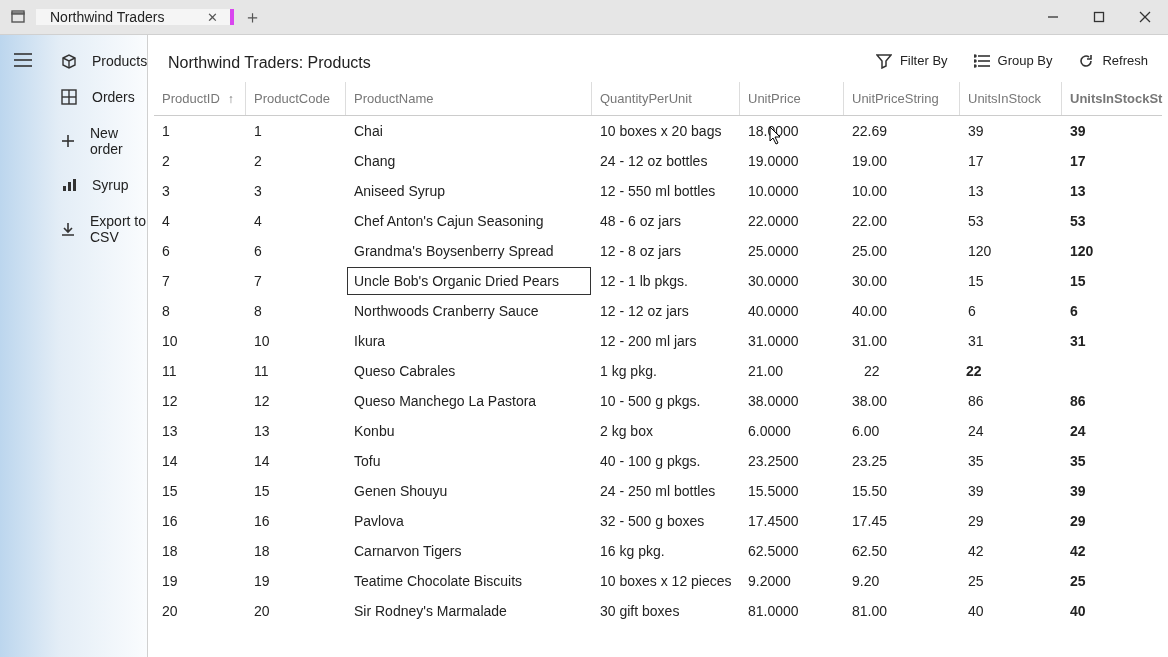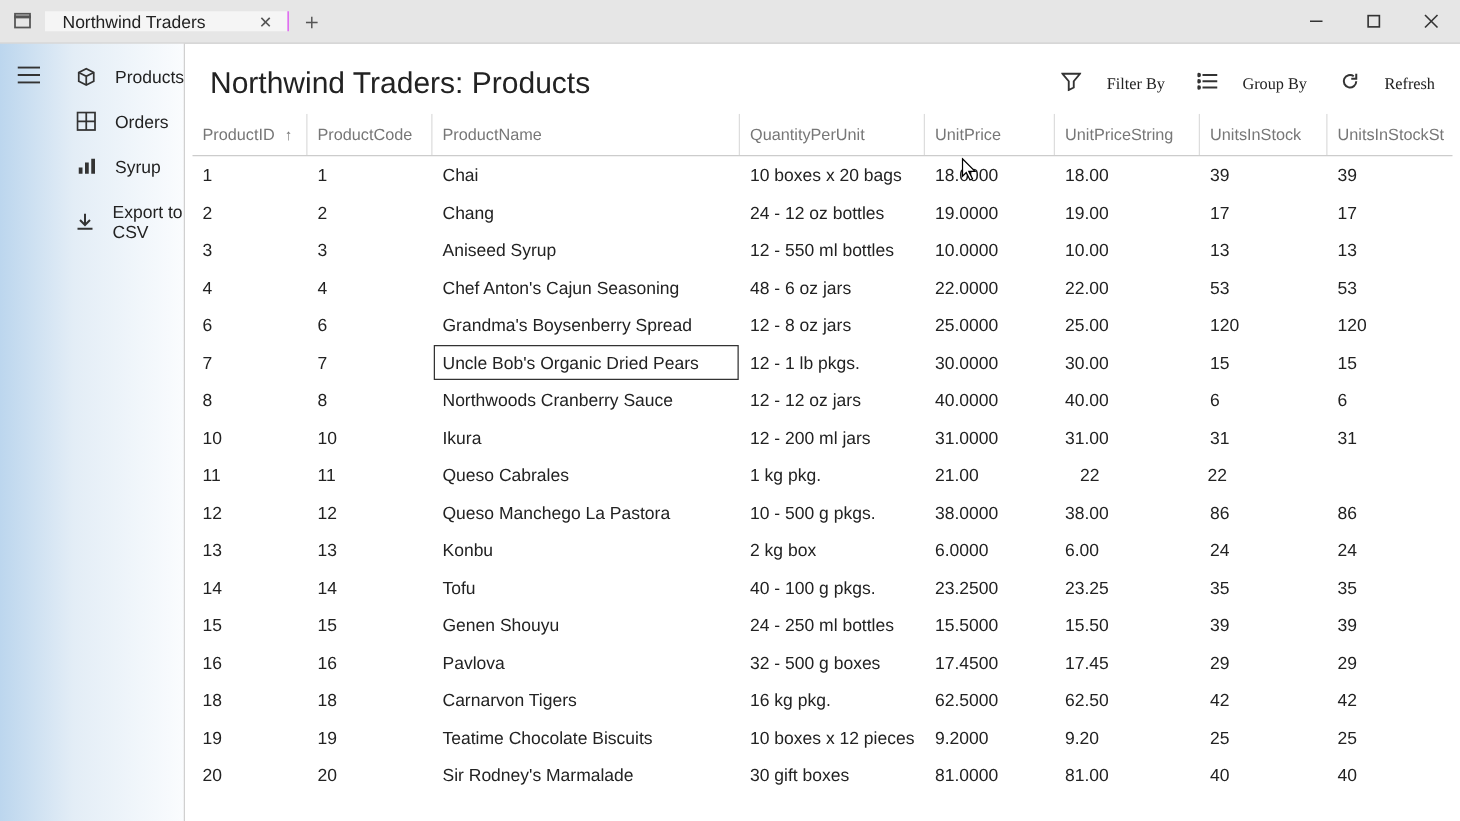--- a/index.html
+++ b/index.html
@@ -3,58 +3,58 @@
 <meta charset="utf-8">
 <style>
   * { box-sizing: border-box; }
   html, body { margin: 0; padding: 0; font-family: "Segoe UI", sans-serif; font-size: 14px; color: #222; }
   body { background: #fff; width: 1168px; height: 657px; overflow: hidden; }
 
   
   .titlebar { height: 35px; background: #e6e6e6; display: flex; align-items: stretch; border-bottom: 1px solid #d0d0d0; }
   .titlebar-left { display: flex; align-items: center; }
   .app-icon-box { width: 36px; display: flex; align-items: center; justify-content: center; }
-  .tab { display: flex; align-items: flex-start; background: #f5f5f5; border-right: 1px solid #d946ef; padding: 0 10px 0 14px; gap: 40px; }
+  .tab { display: flex; align-items: flex-start; background: #f5f5f5; border-right: 4px solid #d946ef; padding: 0 10px 0 14px; gap: 40px; }
   .tab-close { width: 16px; height: 16px; display: flex; align-items: center; justify-content: center; font-size: 13px; color: #555; }
   .tab-add { width: 36px; display: flex; align-items: center; justify-content: center; font-size: 18px; color: #555; }
   .titlebar-right { margin-left: auto; display: flex; }
   .win-btn { width: 46px; display: flex; align-items: center; justify-content: center; color: #333; }
   .win-btn svg { stroke: #333; }
 
   
   .shell { display: flex; height: calc(100% - 35px); }
   .sidebar { width: 148px; background: linear-gradient(90deg, #bcd6ee 0%, #e3edf6 40%, #fafcfe 100%); border-right: 1px solid #d0d0d0; display: flex; padding-top: 8px; }
   .hamburger { padding: 10px 14px; }
   .nav-item { display: flex; align-items: center; gap: 14px; padding: 10px 14px; color: #222; }
   .nav-item .icon { width: 18px; display: flex; justify-content: center; }
 
   .main { flex: 1; display: flex; flex-direction: column; overflow: hidden; }
   .header { display: flex; align-items: center; padding: 18px 20px 10px 20px; }
-  .page-title { font-size: 24px; font-weight: 400; }
+  .page-title { font-size: 16px; font-weight: 400; }
   .header-actions { margin-left: auto; display: flex; gap: 26px; }
-  .action-btn { display: flex; align-items: center; gap: 20px; font-size: 13px; color: #222; font-family: Liberation Serif, serif; }
+  .action-btn { display: flex; gap: 8px; font-size: 13px; color: #222; }
 
   .grid { flex: 1; overflow: hidden; padding: 0 6px 0 6px; }
   .grid-head { display: flex; border-bottom: 1px solid #ccc; color: #777; font-size: 13px; height: 34px; align-items: center; }
   .grid-head .col, .grid-row .col { padding: 0 8px; display: flex; align-items: center; height: 100%; }
   .col-sep { border-right: 1px solid #ddd; }
   .grid-body { overflow-y: hidden; }
   .grid-row { display: flex; height: 30px; align-items: center; }
   .grid-row.selected .cell-pn { outline: 1px solid #333; outline-offset: -2px; text-align: right; }
   .sort-arrow { margin-left: 8px; font-size: 12px; color: #777; }
 
   
   .c-id    { width: 92px; }
   .c-code  { width: 100px; }
   .c-name  { width: 246px; }
   .c-qpu   { width: 148px; }
   .c-up    { width: 104px; }
   .c-ups   { width: 116px; }
   .c-uis   { width: 102px; }
-  .c-uiss  { width: 100px; }
+  .c-uiss  { width: 100px; font-weight: bold; }
 
   .cursor { position: absolute; left: 769px; top: 126px; pointer-events: none; }
 </style>
 </head>
 <body>
 
 <div class="titlebar">
   <div class="titlebar-left">
     <div class="app-icon-box">
       <svg width="16" height="16" viewBox="0 0 16 16" fill="none" stroke="#555" stroke-width="1.4">
@@ -110,20 +110,29 @@
         </div>
         <div class="nav-item">
           <span class="icon">
             <svg width="16" height="16" fill="none" stroke="#333" stroke-width="1.4">
               <rect x="1" y="1" width="14" height="14"></rect>
               <line x1="1" y1="8" x2="15" y2="8"></line>
               <line x1="8" y1="1" x2="8" y2="15"></line>
             </svg>
           </span>
           <span>Orders</span>
+        </div>
+        <div class="nav-item">
+          <span class="icon">
+            <svg width="16" height="16" stroke="#333" stroke-width="1.6">
+              <line x1="8" y1="2" x2="8" y2="14"></line>
+              <line x1="2" y1="8" x2="14" y2="8"></line>
+            </svg>
+          </span>
+          <span>New order</span>
         </div>
         <div class="nav-item">
           <span class="icon">
             <svg width="16" height="16" fill="#333">
               <rect x="2" y="9" width="3" height="5"></rect>
               <rect x="7" y="5" width="3" height="9"></rect>
               <rect x="12" y="2" width="3" height="12"></rect>
             </svg>
           </span>
           <span>Syrup</span>
@@ -204,21 +213,21 @@
             <span>UnitsInStockSt</span>
           </div>
       </div>
       <div class="grid-body" id="grid-body">
           <div class="grid-row">
             <div class="col c-id">1</div>
             <div class="col c-code">1</div>
             <div class="col c-name cell-pn">Chai</div>
             <div class="col c-qpu">10 boxes x 20 bags</div>
             <div class="col c-up">18.0000</div>
-            <div class="col c-ups">18.00</div>
+            <div class="col c-ups">22.69</div>
             <div class="col c-uis">39</div>
             <div class="col c-uiss">39</div>
           </div>
           <div class="grid-row">
             <div class="col c-id">2</div>
             <div class="col c-code">2</div>
             <div class="col c-name cell-pn">Chang</div>
             <div class="col c-qpu">24 - 12 oz bottles</div>
             <div class="col c-up">19.0000</div>
             <div class="col c-ups">19.00</div>

